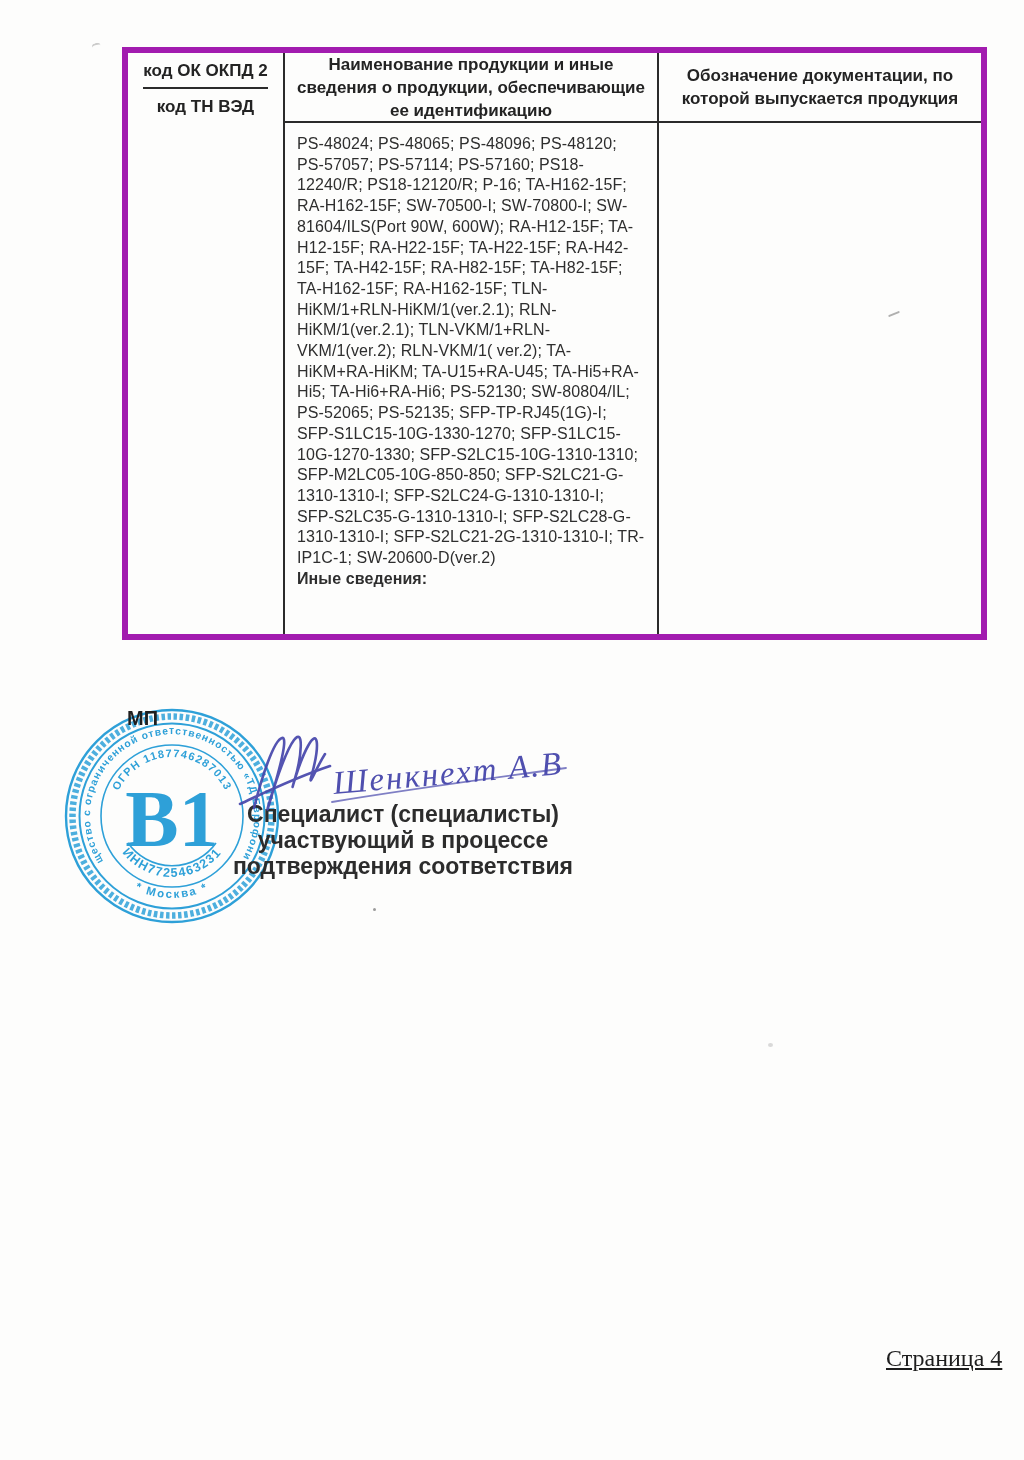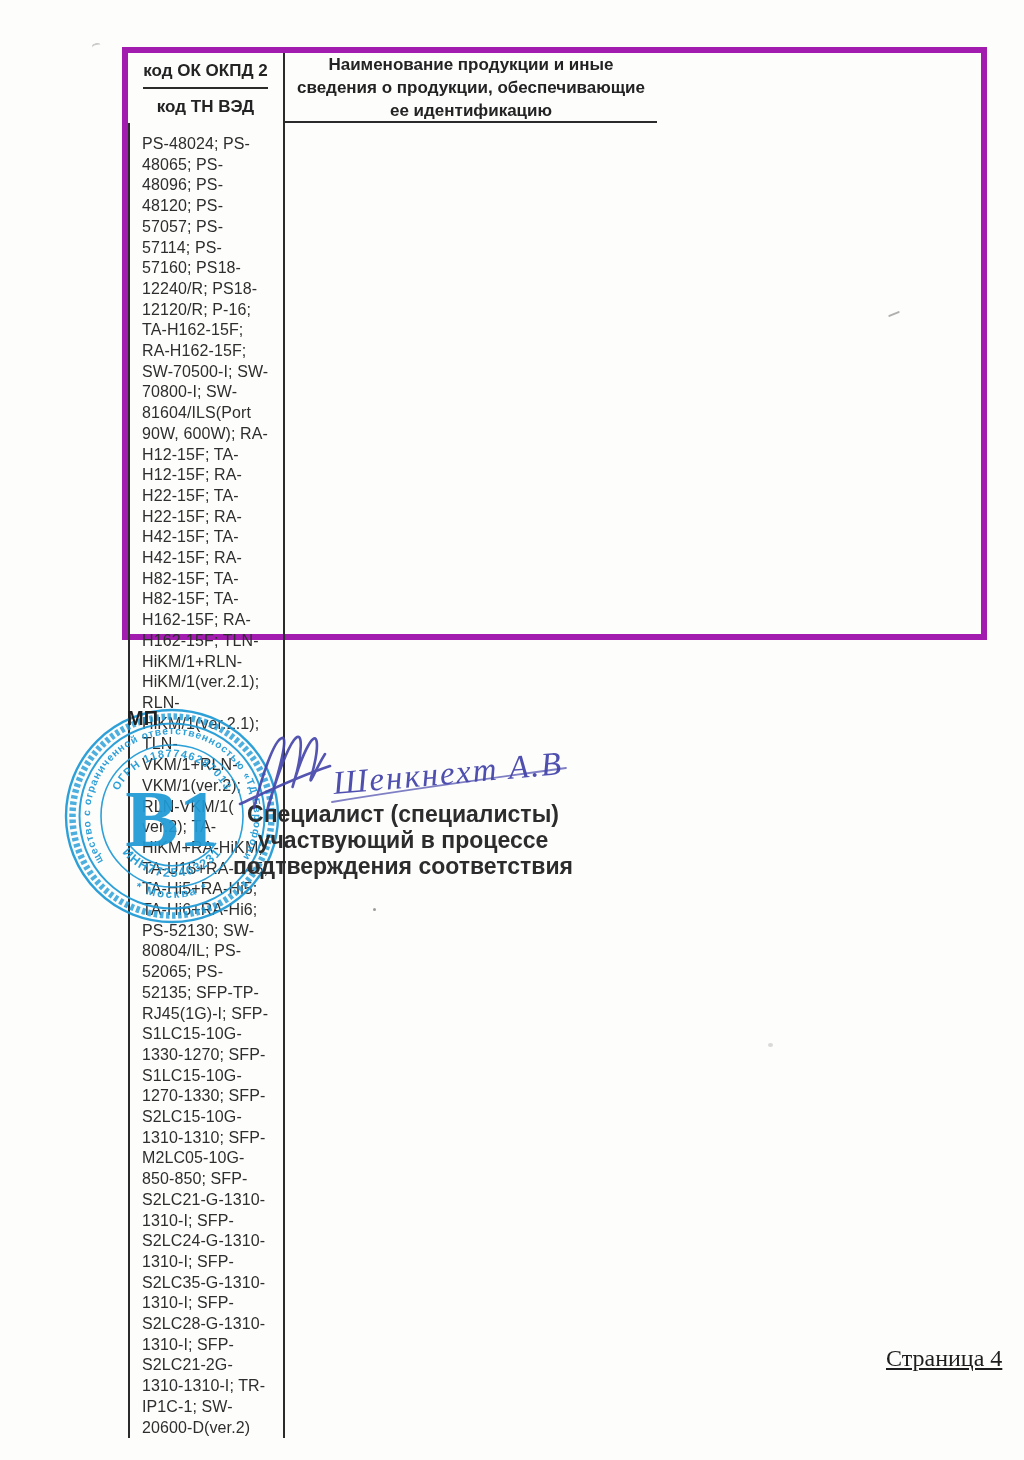--- a/index.html
+++ b/index.html
@@ -80,24 +80,26 @@
 <body>
 
 <div class="page">
 
   <div class="doc-table">
     <div class="cell th th-split">
       <div class="sub sub1">код ОК ОКПД 2</div>
       <div class="sub">код ТН ВЭД</div>
     </div>
     <div class="cell th bL bB">Наименование продукции и иные сведения о продукции, обеспечивающие ее идентификацию</div>
+    <div class="cell th bL bB">Обозначение документации, по которой выпускается продукция</div>
 
     <div class="cell"></div>
     <div class="cell bL body-cell">
       <p>PS-48024; PS-48065; PS-48096; PS-48120; PS-57057; PS-57114; PS-57160; PS18-12240/R; PS18-12120/R; P-16; TA-H162-15F; RA-H162-15F; SW-70500-I; SW-70800-I; SW-81604/ILS(Port 90W, 600W); RA-H12-15F; TA-H12-15F; RA-H22-15F; TA-H22-15F; RA-H42-15F; TA-H42-15F; RA-H82-15F; TA-H82-15F; TA-H162-15F; RA-H162-15F; TLN-HiKM/1+RLN-HiKM/1(ver.2.1); RLN-HiKM/1(ver.2.1); TLN-VKM/1+RLN-VKM/1(ver.2); RLN-VKM/1( ver.2); TA-HiKM+RA-HiKM; TA-U15+RA-U45; TA-Hi5+RA-Hi5; TA-Hi6+RA-Hi6; PS-52130; SW-80804/IL; PS-52065; PS-52135; SFP-TP-RJ45(1G)-I; SFP-S1LC15-10G-1330-1270; SFP-S1LC15-10G-1270-1330; SFP-S2LC15-10G-1310-1310; SFP-M2LC05-10G-850-850; SFP-S2LC21-G-1310-1310-I; SFP-S2LC24-G-1310-1310-I; SFP-S2LC35-G-1310-1310-I; SFP-S2LC28-G-1310-1310-I; SFP-S2LC21-2G-1310-1310-I; TR-IP1C-1; SW-20600-D(ver.2)</p>
+      <p class="other-info">Иные сведения:</p>
     </div>
     <div class="cell bL"></div>
   </div>
 
   <svg class="stamp-svg" width="220" height="220" viewBox="0 0 220 220">
     <g fill="none" stroke="#1f9ad6">
       <circle cx="110" cy="110" r="106" stroke-width="2.4"></circle>
       <circle cx="110" cy="110" r="99.5" stroke-width="6.5" stroke-dasharray="3.5 2.6" opacity=".85"></circle>
       <circle cx="110" cy="110" r="92.5" stroke-width="2"></circle>
       <circle cx="110" cy="110" r="71" stroke-width="1.6"></circle>

